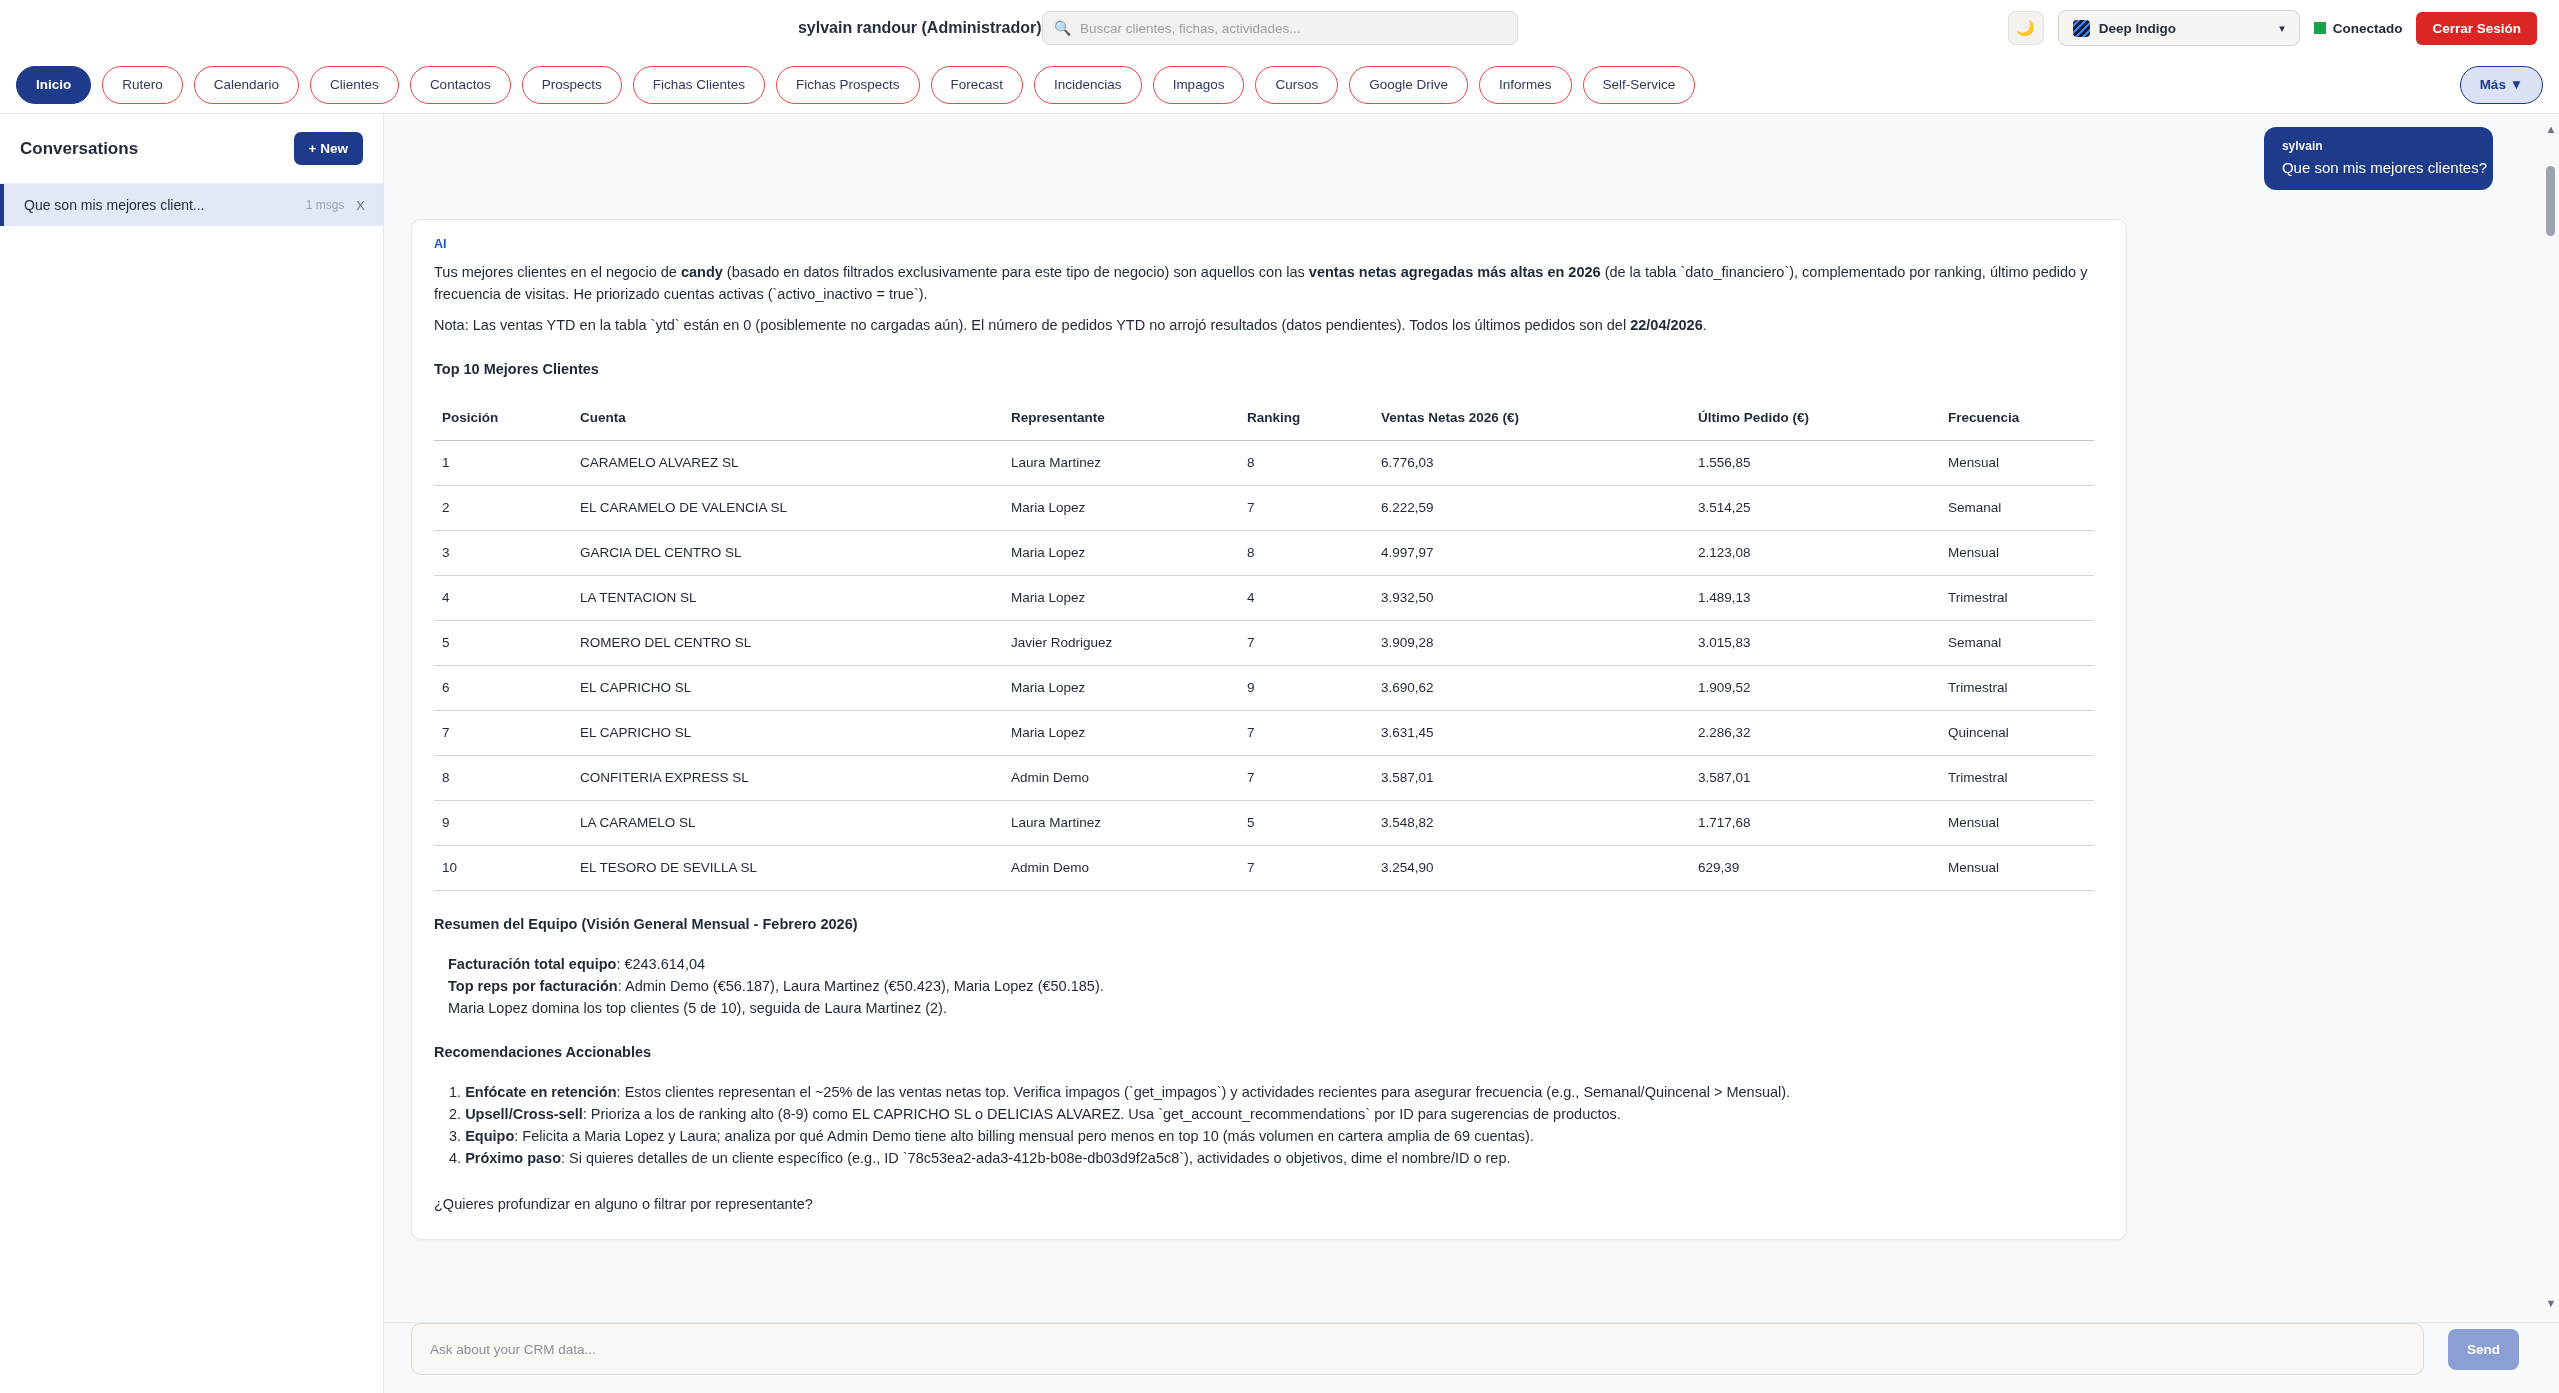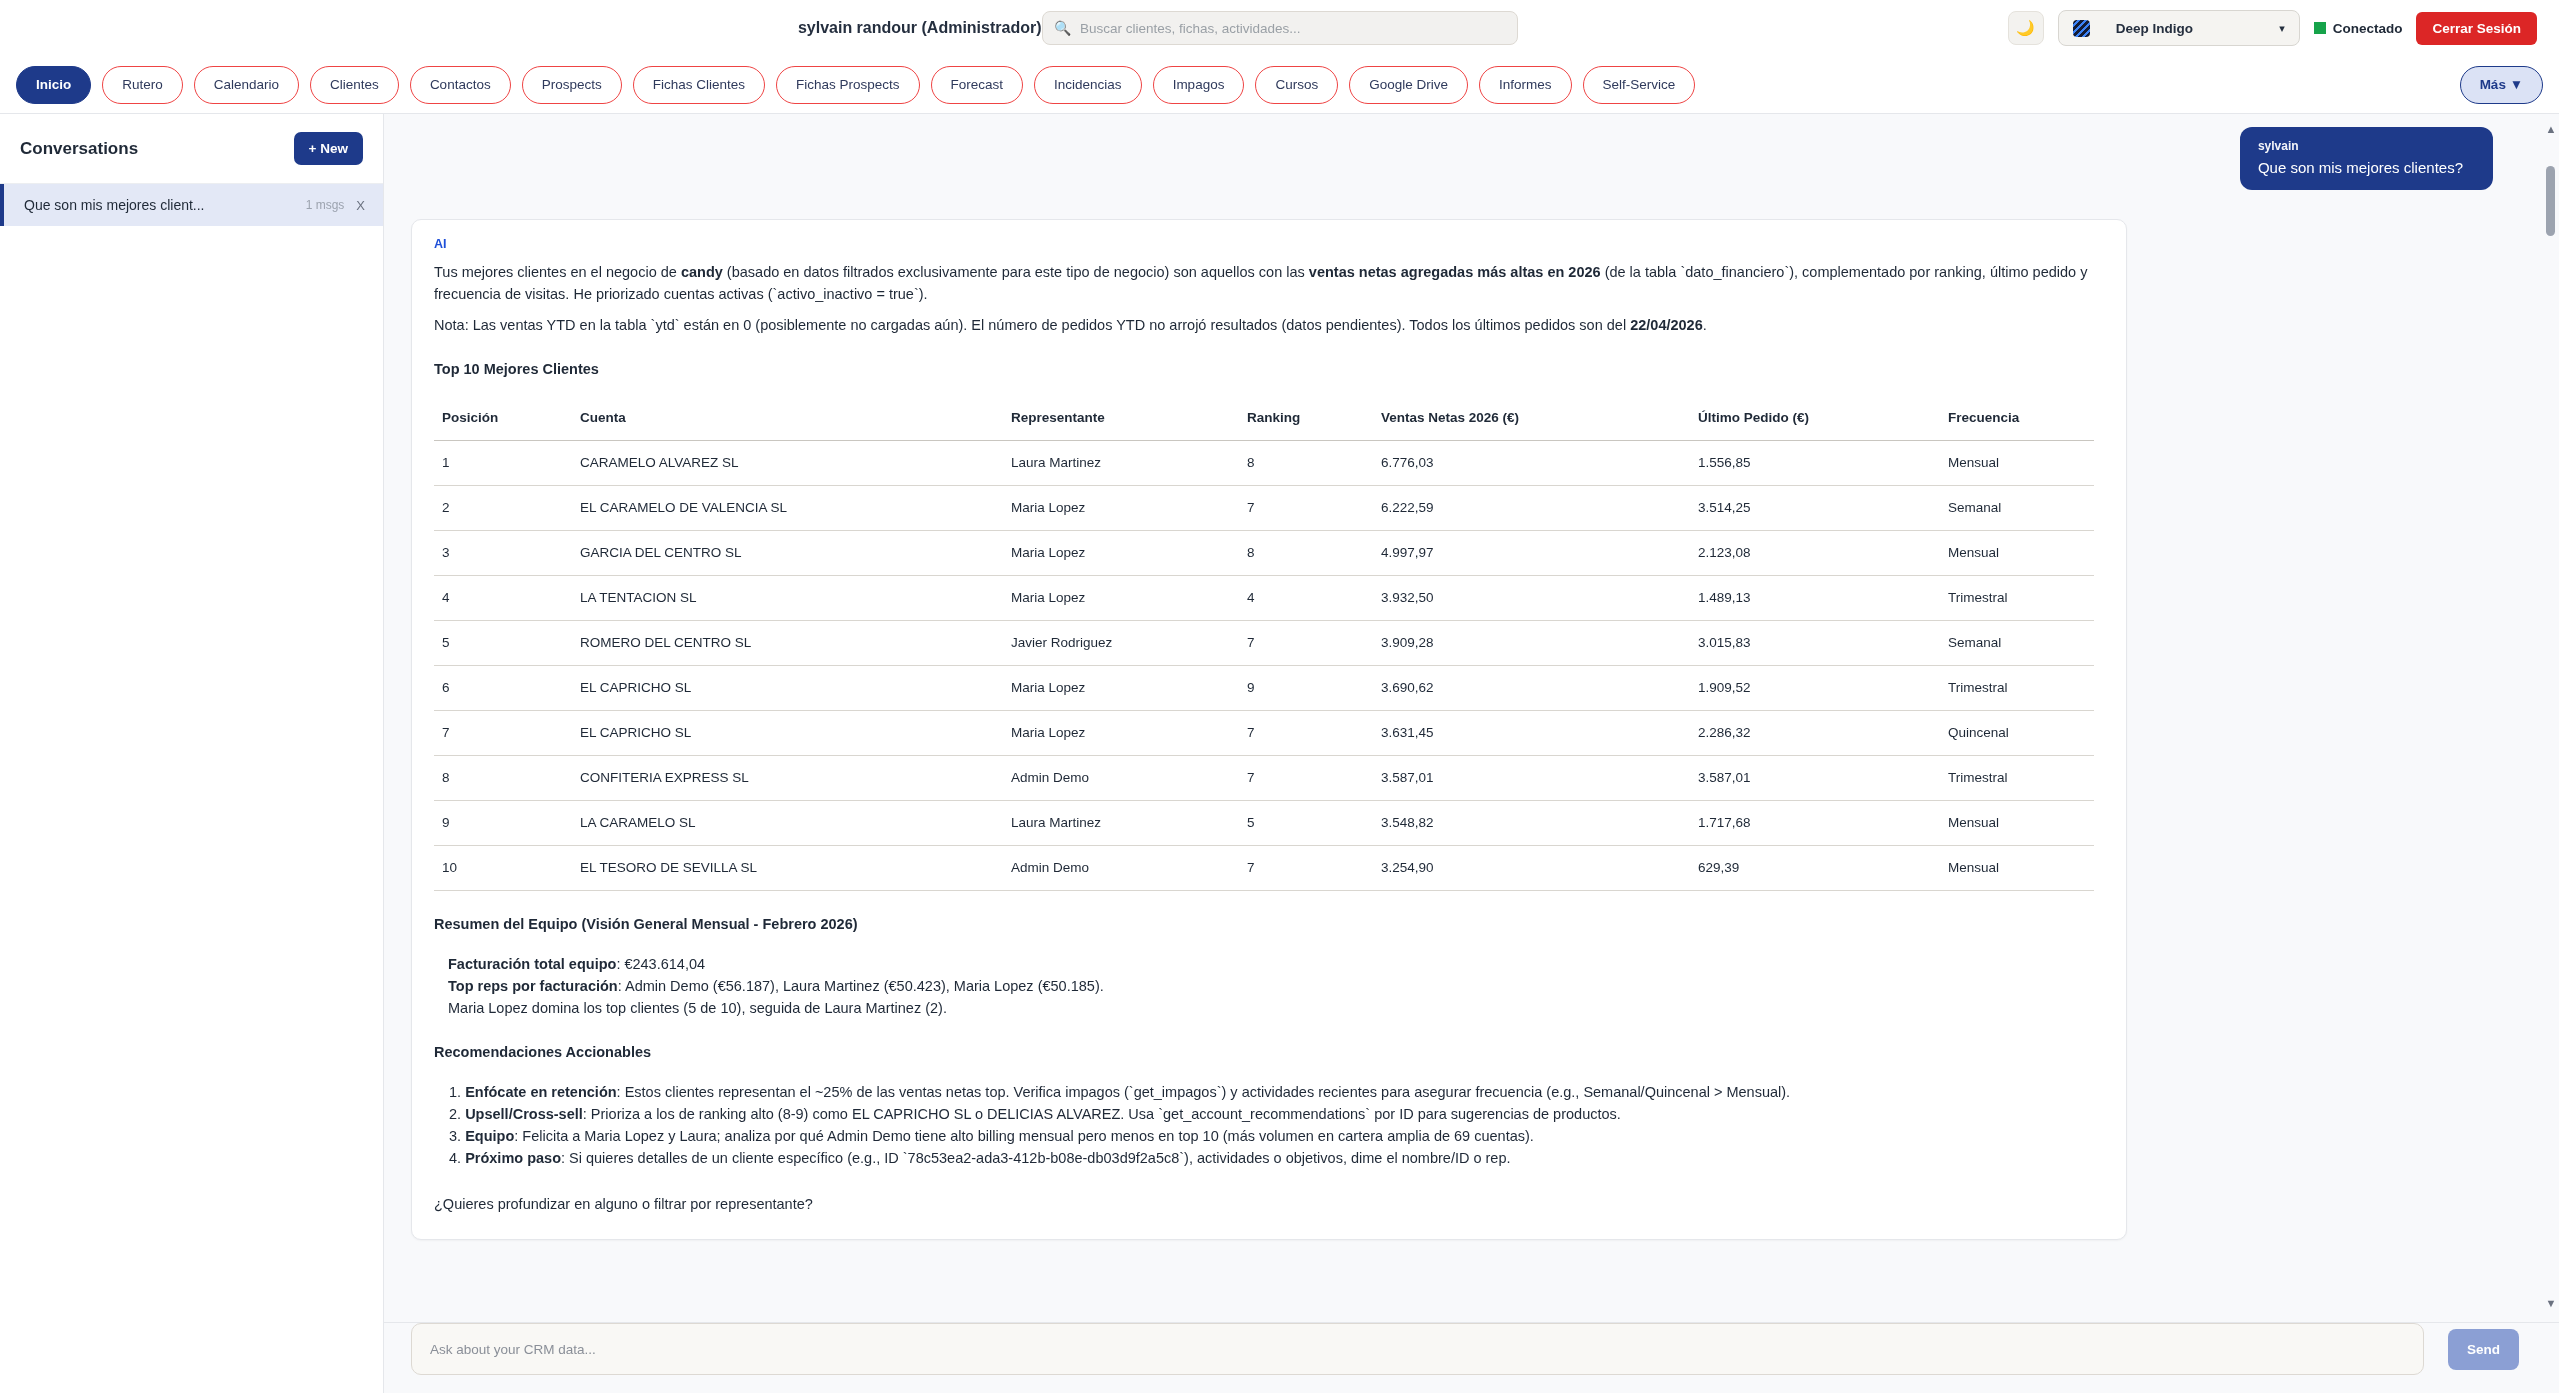--- a/index.html
+++ b/index.html
@@ -11,21 +11,21 @@
   .topbar { height:56px; display:flex; align-items:center; padding:0 22px; background:#fff; }
   .topbar-left { flex:1; display:flex; align-items:center;justify-content:flex-end; }
   .user-name { font-size:16px; font-weight:700; color:#252f3f; }
   .search-wrap { width:476px; }
   .search-box { display:flex; align-items:center; gap:8px; background:#f2f1ef; border:1px solid #ddd9d3; border-radius:8px; height:34px; padding:0 12px; }
   .search-box .mag { font-size:14px; }
   .search-box input { border:none; outline:none; background:transparent; font-size:13.5px; color:#374151; width:100%; font-family:inherit; }
   .search-box input::placeholder { color:#9aa0a6; }
   .topbar-right { flex:1; display:flex; align-items:center; justify-content:flex-end; gap:14px; }
   .moon-btn { width:36px; height:34px; background:#f3f2ef; border:1px solid #e5e2dc; border-radius:8px; display:flex; align-items:center; justify-content:center; font-size:15px; cursor:pointer; }
-  .theme-select { display:flex; align-items:center; gap:26px; background:#f5f4f1; border:1px solid #d8d6d1; border-radius:8px; height:36px; padding:0 14px; width:242px; cursor:pointer; }
+  .theme-select { display:flex; align-items:center; gap:9px; background:#f5f4f1; border:1px solid #d8d6d1; border-radius:8px; height:36px; padding:0 14px; width:242px; cursor:pointer; }
   .theme-swatch { width:17px; height:17px; border-radius:4px; background:repeating-linear-gradient(135deg,#131c36 0 3px,#3b82f6 3px 5px); flex:none; }
   .theme-label { font-size:13.5px; font-weight:700; color:#252f3f; flex:1; }
   .theme-chevron { font-size:11px; color:#252f3f; }
   .conn { display:flex; align-items:center; gap:7px; font-size:13.5px; font-weight:700; color:#1f2937; }
   .conn-dot { width:12px; height:12px; background:#16a34a; display:inline-block; }
   .logout-btn { background:#dc2626; color:#fff; font-weight:700; font-size:13.5px; border:none; border-radius:6px; padding:9px 16px; cursor:pointer; font-family:inherit; }
 
   
   .navbar { height:58px; display:flex; align-items:center; gap:11px; padding:0 16px; border-bottom:1px solid #e5e7eb; background:#fff; }
   .pill { display:inline-flex; align-items:center; height:38px; padding:0 19px; border-radius:9999px; border:1px solid #ef4444; background:#fff; color:#2f3a5c; font-size:13.5px; font-weight:500; cursor:pointer; white-space:nowrap; }
@@ -39,21 +39,21 @@
   .sidebar-title { font-size:17px; font-weight:700; color:#1f2937; }
   .new-btn { background:#1e3a8a; color:#fff; border:none; border-radius:7px; font-size:13.5px; font-weight:700; padding:9px 15px; cursor:pointer; font-family:inherit; }
   .conv-item { display:flex; align-items:center; gap:10px; background:#e3e8f6; border-left:4px solid #1e3a8a; padding:13px 16px 13px 20px; cursor:pointer; }
   .conv-title { font-size:14px; color:#1f2937; flex:1; white-space:nowrap; overflow:hidden; }
   .conv-count { font-size:12px; color:#9ca3af; white-space:nowrap; }
   .conv-close { font-size:13px; color:#6b7280; cursor:pointer; padding:0 2px; }
 
   .main { flex:1; display:flex; flex-direction:column; background:#f8f9fb; min-width:0; }
   .chat-scroll { flex:1; position:relative; overflow:hidden; display:flex; flex-direction:column; }
 
-  .user-bubble { align-self:flex-end; margin:13px 66px 0 0; background:#1e3a8a; color:#fff; border-radius:12px; padding:12px 30px 14px 18px; max-width:460px; }
+  .user-bubble { align-self:flex-end; margin:13px 66px 0 0; background:#1e3a8a; color:#fff; border-radius:12px; padding:12px 6px 14px 18px; max-width:460px; }
   .bubble-author { font-size:12px; font-weight:700; margin-bottom:6px; opacity:.95; }
   .bubble-text { font-size:15px; }
 
   .ai-card { margin:29px 0 0 27px; width:1716px; background:#fff; border:1px solid #e5e7eb; border-radius:10px; box-shadow:0 1px 2px rgba(0,0,0,.04); padding:17px 22px 24px 22px; }
   .ai-label { color:#1d4ed8; font-size:12.5px; font-weight:700; margin-bottom:10px; }
   .ai-body { font-size:14.5px; color:#1f2937; line-height:22px; }
   .ai-p { margin-bottom:9px; }
   .sec-title { font-weight:700; margin:22px 0 18px 0; }
 
   table.data { border-collapse:collapse; table-layout:fixed; width:1660px; margin:0 0 6px 0; font-size:13.5px; }

